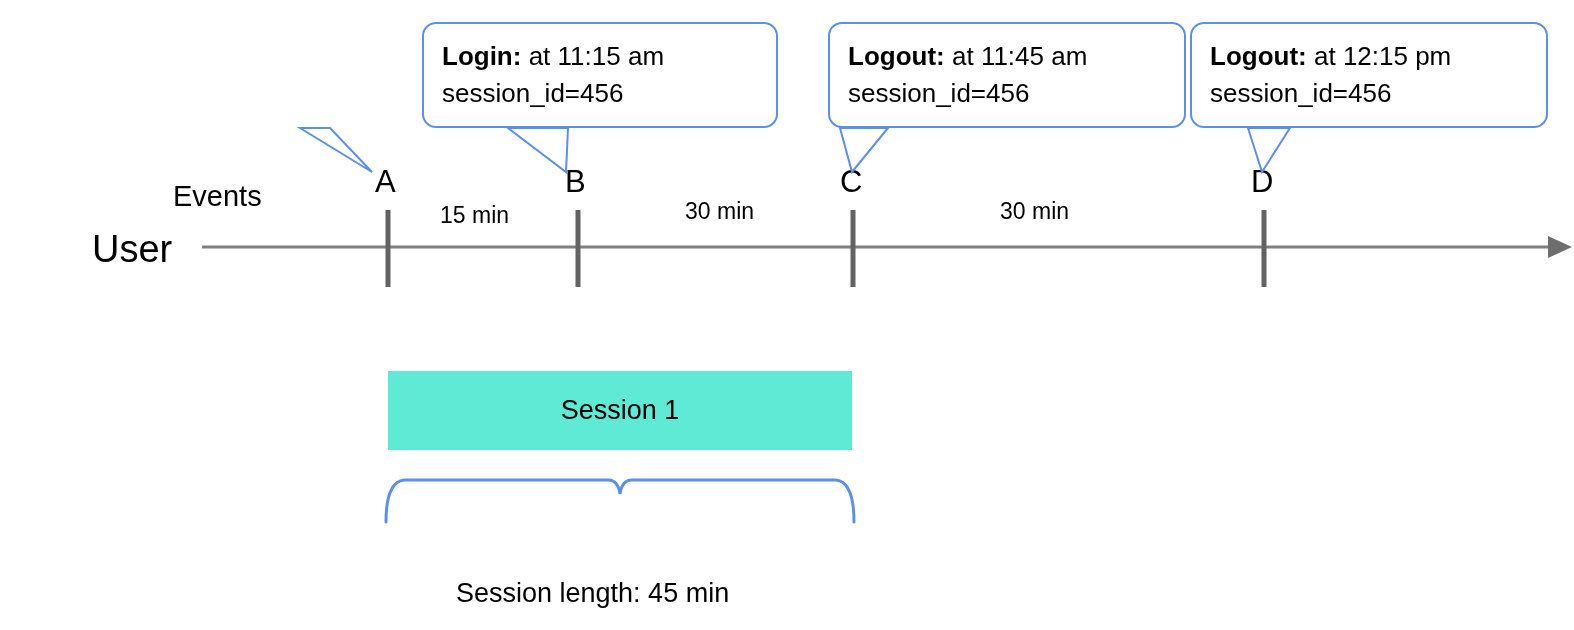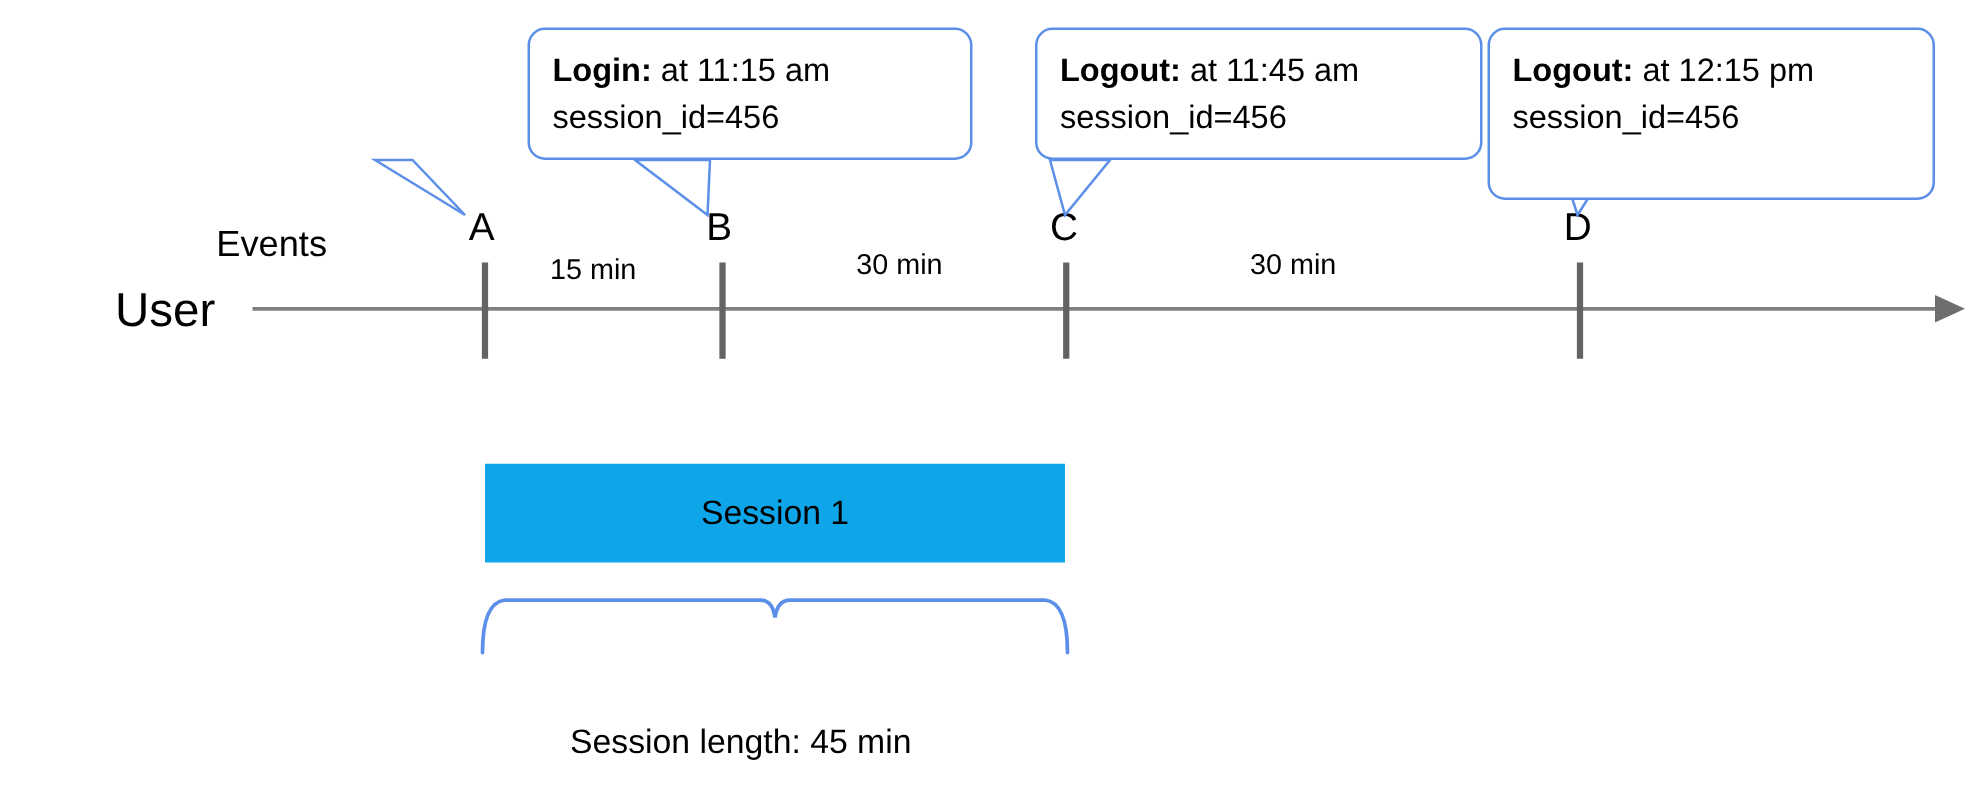--- a/index.html
+++ b/index.html
@@ -57,21 +57,21 @@
     font-size: 38px;
   }
   .tick-label {
     font-size: 31px;
   }
   .interval-label {
     font-size: 23px;
   }
   .session-bar {
     position: absolute;
-    background: #0ea5e9;
+    background: #5eead4;
     display: flex;
     align-items: center;
     justify-content: center;
     z-index: 3;
   }
   .session-bar span {
     font-size: 27px;
     color: #000000;
   }
   .session-length {
@@ -96,21 +96,21 @@
   </div>
 
   <div class="callout" style="left:808px; top:22px; width:358px; height:106px;margin-left:20px;">
     <div class="line">
       <span class="lbl">Logout:</span>
       <span>at 11:45 am</span>
     </div>
     <div class="line">session_id=456</div>
   </div>
 
-  <div class="callout" style="left:1190px; top:22px; width:358px; height:138px;">
+  <div class="callout" style="left:1190px; top:22px; width:358px; height:106px;">
     <div class="line">
       <span class="lbl">Logout:</span>
       <span>at 12:15 pm</span>
     </div>
     <div class="line">session_id=456</div>
   </div>
 
   <svg class="svg-layer" viewBox="0 0 1574 630">
 
     <path d="M 300 128 L 372 172 L 330 128 Z" fill="#ffffff" stroke="#5b8fe8" stroke-width="2"></path>

